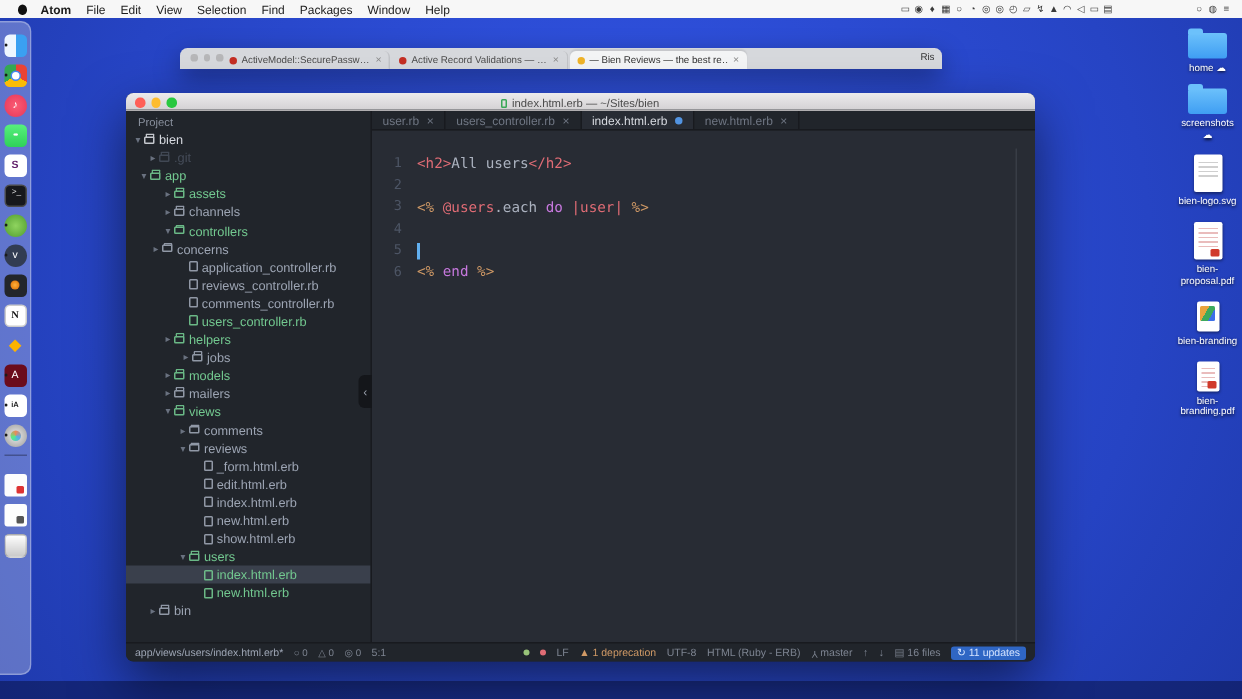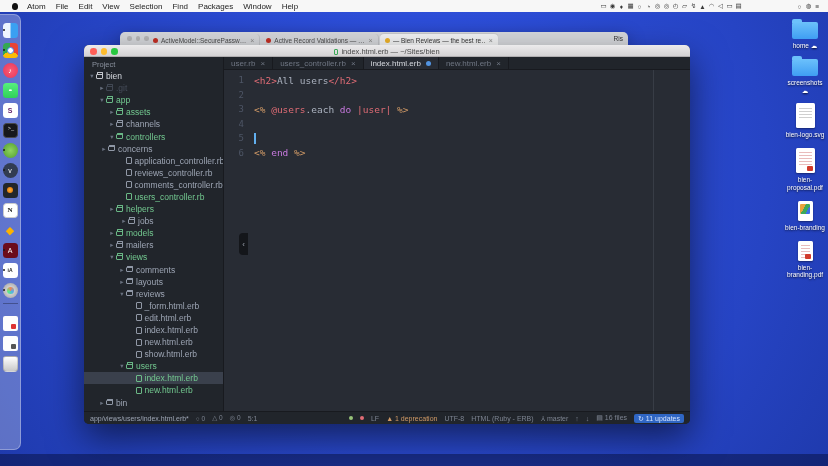--- a/index.html
+++ b/index.html
@@ -8,64 +8,64 @@
     background:radial-gradient(circle at 50% 38%,#3револ356e8,#2340b8);
     background:radial-gradient(circle at 50% 38%,#3356e8,#2644c4 70%,#1f3aad);
     font-family:"Liberation Sans",sans-serif;}
 
   
   .menubar{position:absolute;top:0;left:0;right:0;height:12px;background:#f7f7f7;
     display:flex;align-items:center;z-index:40;font-size:8px;color:#1c1c1c;padding:0 6px;}
   .apple{width:6px;height:7px;background:#111;border-radius:50% 50% 46% 46%;margin:0 4px 0 6px;flex:none;}
   #menu-items{display:flex;align-items:center;}
   .menu-item{padding:0 5px;white-space:nowrap;}
-  .menu-item.bold{font-weight:normal;}
+  .menu-item.bold{font-weight:bold;}
   #menu-status{margin-left:auto;display:flex;align-items:center;color:#3a3a3a;font-size:6.5px;}
   .status-icon{width:9px;text-align:center;}
   .menu-gap{width:52px;}
 
   
   .chrome-strip{position:absolute;left:120px;top:32px;width:508px;height:14px;background:#d7d9dd;
     border-radius:5px 5px 0 0;z-index:10;box-shadow:0 6px 18px rgba(0,0,0,.4);}
   .c-dots{position:absolute;left:7px;top:4px;display:flex;gap:4px;}
   .c-dot{width:4.5px;height:4.5px;border-radius:50%;background:#b7b7b9;}
   #chrome-tabs{position:absolute;left:28px;top:2px;display:flex;height:12px;}
   .c-tab{display:flex;align-items:center;gap:3px;font-size:6.5px;color:#4c4c4c;
     padding:0 5px;border-radius:4px 4px 0 0;margin-right:1px;border-right:1px solid #c2c4c8;}
   .c-tab.active{background:#f4f5f6;color:#333;border-right:none;box-shadow:0 -1px 1px rgba(0,0,0,.08);}
   .c-fav{width:5px;height:5px;border-radius:50%;flex:none;}
   .c-label{max-width:92px;overflow:hidden;white-space:nowrap;}
   .c-close{color:#8b8b8b;font-size:7px;margin-left:1px;}
   .chrome-right{position:absolute;right:5px;top:3px;font-size:6.5px;color:#333;}
 
   
-  .atom{position:absolute;left:84px;top:45px;width:606px;height:379px;border-radius:5px;overflow:hidden;
+  .atom{position:absolute;left:84px;top:62px;width:606px;height:379px;border-radius:5px;overflow:hidden;
     z-index:20;background:#21252b;box-shadow:0 14px 36px rgba(0,0,0,.55);}
   .titlebar{height:12px;background:linear-gradient(#ecebec,#d4d2d4);border-bottom:1px solid #b0aeb0;position:relative;}
   .t-lights{position:absolute;left:6px;top:3px;display:flex;gap:4px;}
   .t-light{width:6.5px;height:6.5px;border-radius:50%;}
   .tl-close{background:#ff5f57;}.tl-min{background:#febc2e;}.tl-zoom{background:#28c840;}
   .a-title{position:absolute;left:0;right:0;top:1.5px;text-align:center;font-size:7.5px;color:#4a4a4a;}
   .file-badge{display:inline-block;width:4px;height:5.5px;border:1px solid #3aa857;border-radius:1px;margin-right:3px;vertical-align:-1px;}
 
   .a-body{display:flex;height:354px;position:relative;}
-  .tree{width:140px;background:#21252b;border-right:1px solid #181a1f;position:relative;flex:none;overflow:hidden;}
+  .tree{width:164px;background:#21252b;border-right:1px solid #181a1f;position:relative;flex:none;overflow:hidden;}
   .project-header{font-size:7.5px;color:#8a919e;padding:3px 0 2px 8px;height:13px;}
   .t-row{height:12.1px;display:flex;align-items:center;font-size:8.5px;white-space:nowrap;}
   .t-row.sel{background:#3a404c;}
   .t-chev{width:8px;text-align:center;font-size:6.5px;color:#6a7280;flex:none;}
   .t-ico{flex:none;margin-right:3px;opacity:.9;}
   .t-ico.fold{width:7px;height:5px;border:1px solid currentColor;border-radius:1px;position:relative;}
   .t-ico.fold::before{content:"";position:absolute;top:-2.5px;left:0;width:3.5px;height:1.5px;border:1px solid currentColor;border-bottom:none;border-radius:1px 1px 0 0;}
   .t-ico.doc{width:5.5px;height:7px;border:1px solid currentColor;border-radius:1px;}
   .c-green{color:#73c990;}.c-gray{color:#9da5b4;}.c-dim{color:#454c59;}.c-white{color:#d7dae0;}
   .collapse{position:absolute;left:155px;top:176px;width:9px;height:22px;background:#14161a;
     border-radius:4px 0 0 4px;color:#9aa1ad;font-size:8px;display:flex;align-items:center;justify-content:center;z-index:6;}
 
-  .editor-pane{flex:1;display:flex;flex-direction:column;background:#282c34;min-width:0;}
+  .editor-pane{flex:1;display:flex;flex-direction:column;background:#282c34;min-width:0;gap:12px;}
   .tabbar{height:13px;background:#21252b;display:flex;border-bottom:1px solid #181a1f;flex:none;}
   .a-tab{display:flex;align-items:center;gap:5px;font-size:8px;color:#6f7683;padding:0 7px;
     border-right:1px solid #181a1f;white-space:nowrap;}
   .a-tab.active{background:#282c34;color:#d7dae0;}
   .a-close{font-size:8px;color:#6f7683;}
   .mod-dot{width:5px;height:5px;border-radius:50%;background:#5294e2;flex:none;}
 
   .editor{flex:1;position:relative;font-family:"DejaVu Sans Mono",monospace;font-size:9.5px;padding-top:3px;}
   .code-line{display:flex;height:14.5px;align-items:center;}
   .gutter{width:30px;flex:none;text-align:right;padding-right:10px;color:#4d5565;font-size:9px;}
@@ -229,21 +229,21 @@
             <div class="t-row c-white" style="padding-left: 4px;">
               <span class="t-chev">▾</span>
               <span class="t-ico fold"></span>
               <span>bien</span>
             </div>
             <div class="t-row c-dim" style="padding-left: 14px;">
               <span class="t-chev">▸</span>
               <span class="t-ico fold"></span>
               <span>.git</span>
             </div>
-            <div class="t-row c-green" style="padding-left: 14px;">
+            <div class="t-row c-green" style="padding-left: 8px;">
               <span class="t-chev">▾</span>
               <span class="t-ico fold"></span>
               <span>app</span>
             </div>
             <div class="t-row c-green" style="padding-left: 24px;">
               <span class="t-chev">▸</span>
               <span class="t-ico fold"></span>
               <span>assets</span>
             </div>
             <div class="t-row c-gray" style="padding-left: 24px;">
@@ -303,25 +303,20 @@
             </div>
             <div class="t-row c-green" style="padding-left: 24px;">
               <span class="t-chev">▾</span>
               <span class="t-ico fold"></span>
               <span>views</span>
             </div>
             <div class="t-row c-gray" style="padding-left: 34px;">
               <span class="t-chev">▸</span>
               <span class="t-ico fold"></span>
               <span>comments</span>
-            </div>
-            <div class="t-row c-gray" style="padding-left: 34px;">
-              <span class="t-chev">▸</span>
-              <span class="t-ico fold"></span>
-              <span>layouts</span>
             </div>
             <div class="t-row c-gray" style="padding-left: 34px;">
               <span class="t-chev">▾</span>
               <span class="t-ico fold"></span>
               <span>reviews</span>
             </div>
             <div class="t-row c-gray" style="padding-left: 44px;">
               <span class="t-chev"></span>
               <span class="t-ico doc"></span>
               <span>_form.html.erb</span>

